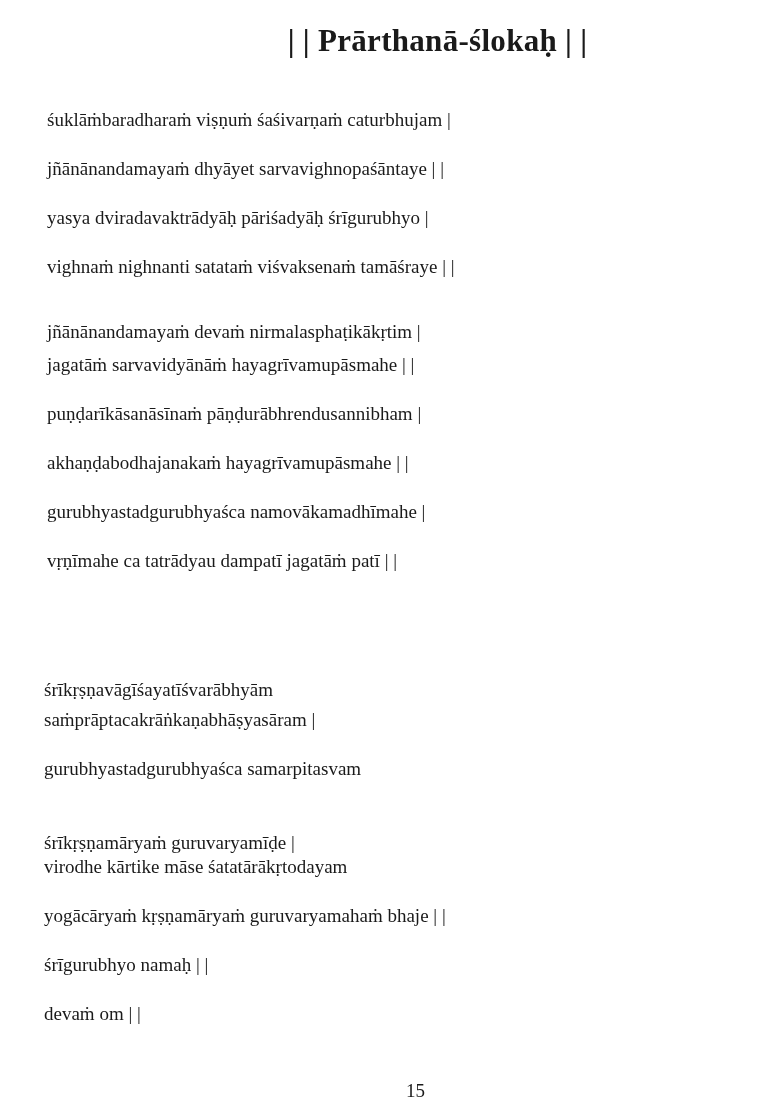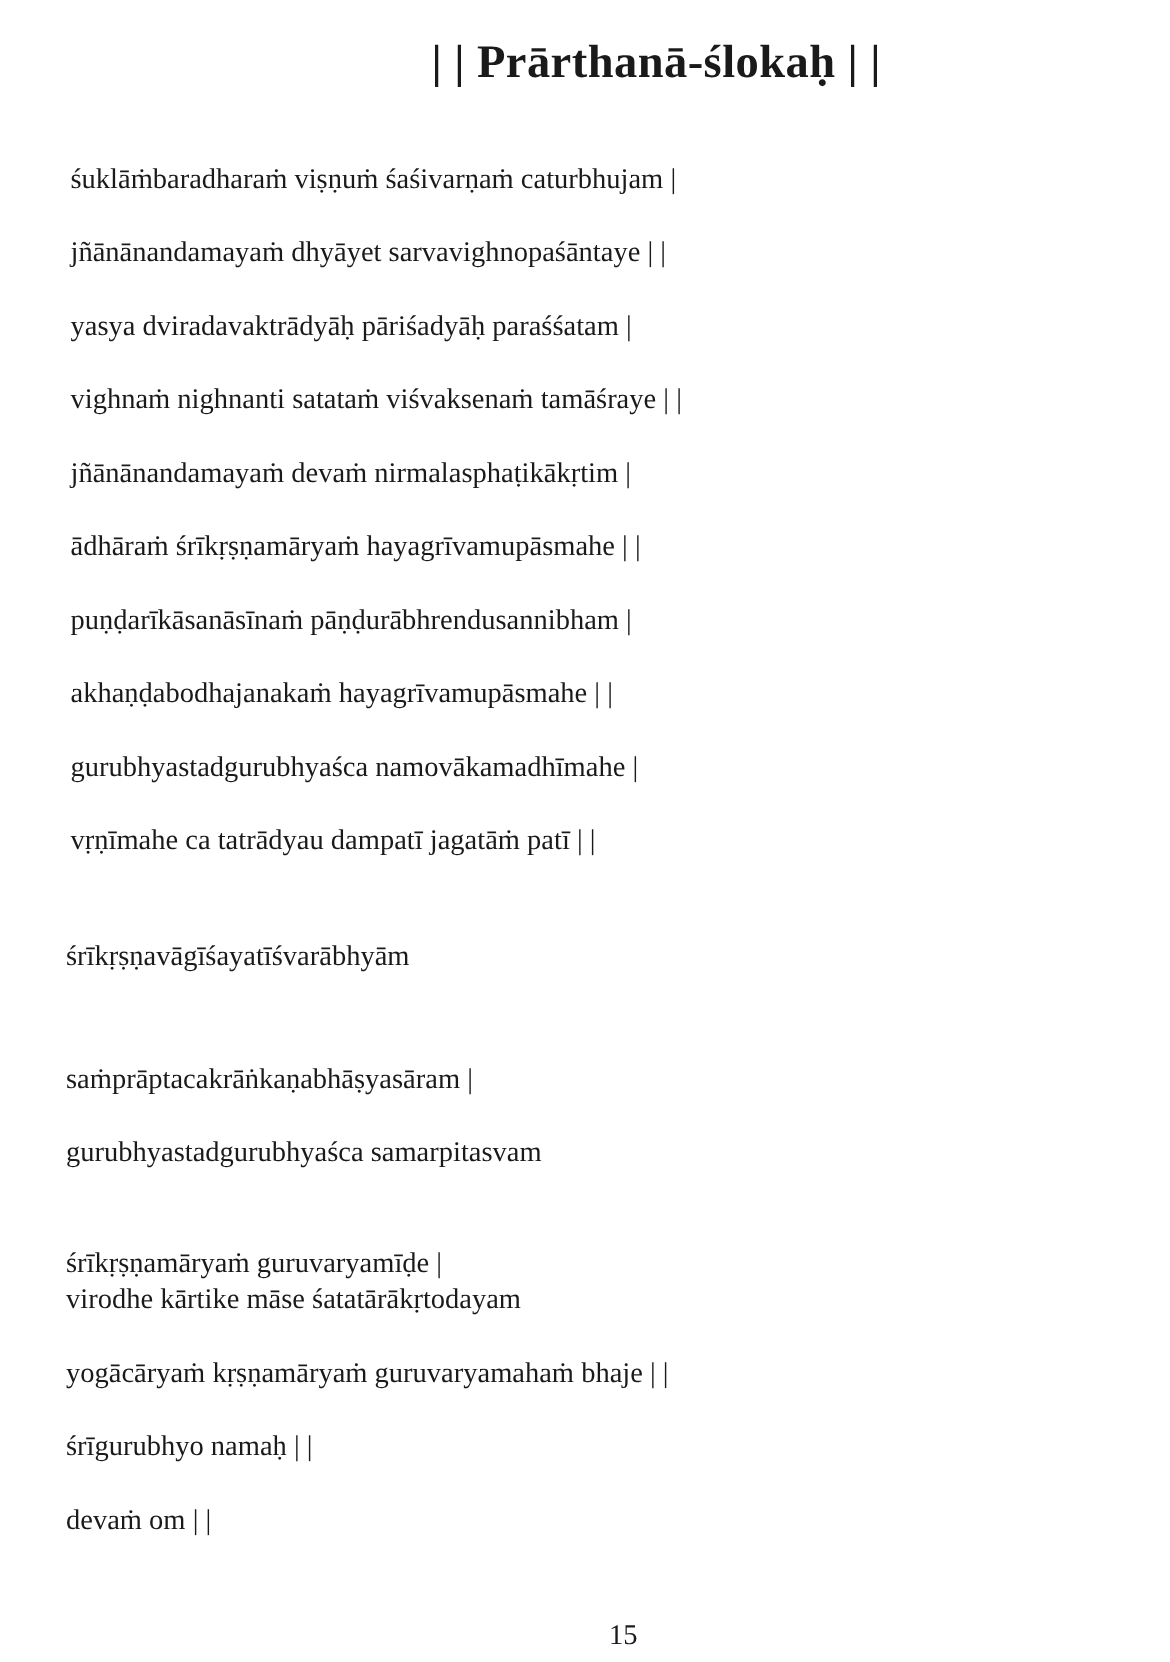--- a/index.html
+++ b/index.html
@@ -12,32 +12,32 @@
              font-size: 19px; padding-left: 95px; box-sizing: border-box; }
 </style>
 </head>
 <body>
 
 <h1 class="title">| | Prārthanā-ślokaḥ | |</h1>
 
 <div>
   <div class="line" style="top:104px;left:47px">śuklāṁbaradharaṁ viṣṇuṁ śaśivarṇaṁ caturbhujam |</div>
   <div class="line" style="top:153px;left:47px">jñānānandamayaṁ dhyāyet sarvavighnopaśāntaye | |</div>
-  <div class="line" style="top:202px;left:47px">yasya dviradavaktrādyāḥ pāriśadyāḥ paraśśatam |</div>
+  <div class="line" style="top:202px;left:47px">yasya dviradavaktrādyāḥ pāriśadyāḥ śrīgurubhyo |</div>
   <div class="line" style="top:251px;left:47px">vighnaṁ nighnanti satataṁ viśvaksenaṁ tamāśraye | |</div>
-  <div class="line" style="top:300px;left:47px">jñānānandamayaṁ devaṁ nirmalasphaṭikākṛtim |</div>
-  <div class="line" style="top:349px;left:47px">ādhāraṁ śrīkṛṣṇamāryaṁ hayagrīvamupāsmahe | |</div>
+  <div class="line" style="top:316px;left:47px">jñānānandamayaṁ devaṁ nirmalasphaṭikākṛtim |</div>
+  <div class="line" style="top:349px;left:47px">jagatāṁ sarvavidyānāṁ hayagrīvamupāsmahe | |</div>
   <div class="line" style="top:398px;left:47px">puṇḍarīkāsanāsīnaṁ pāṇḍurābhrendusannibham |</div>
   <div class="line" style="top:447px;left:47px">akhaṇḍabodhajanakaṁ hayagrīvamupāsmahe | |</div>
   <div class="line" style="top:496px;left:47px">gurubhyastadgurubhyaśca namovākamadhīmahe |</div>
   <div class="line" style="top:545px;left:47px">vṛṇīmahe ca tatrādyau dampatī jagatāṁ patī | |</div>
 </div>
 
 <div>
-  <div class="line" style="top:622px;left:44px">śrīkṛṣṇavāgīśayatīśvarābhyām</div>
+  <div class="line" style="top:674px;left:44px">śrīkṛṣṇavāgīśayatīśvarābhyām</div>
   <div class="line" style="top:704px;left:44px">saṁprāptacakrāṅkaṇabhāṣyasāram |</div>
   <div class="line" style="top:753px;left:44px">gurubhyastadgurubhyaśca samarpitasvam</div>
   <div class="line" style="top:827px;left:44px">śrīkṛṣṇamāryaṁ guruvaryamīḍe |</div>
   <div class="line" style="top:851px;left:44px">virodhe kārtike māse śatatārākṛtodayam</div>
   <div class="line" style="top:900px;left:44px">yogācāryaṁ kṛṣṇamāryaṁ guruvaryamahaṁ bhaje | |</div>
   <div class="line" style="top:949px;left:44px">śrīgurubhyo namaḥ | |</div>
   <div class="line" style="top:998px;left:44px">devaṁ om | |</div>
 </div>
 
 <div class="pagenum">15</div>

